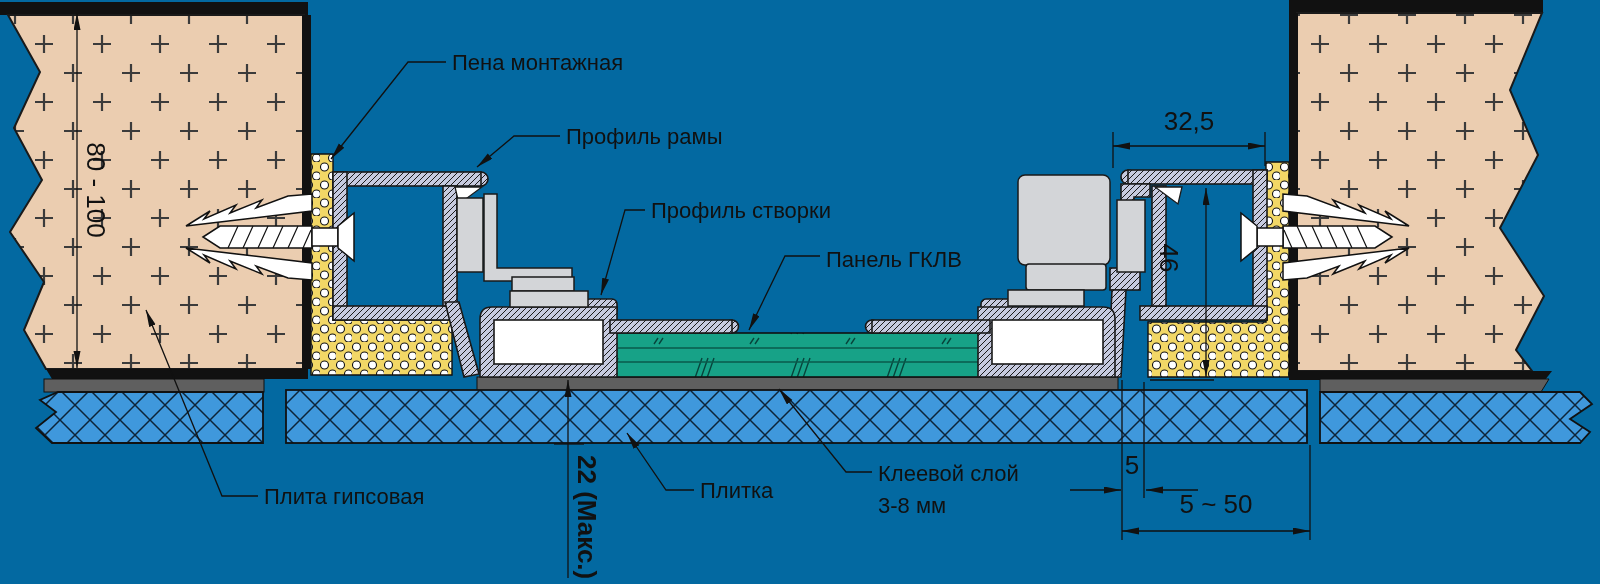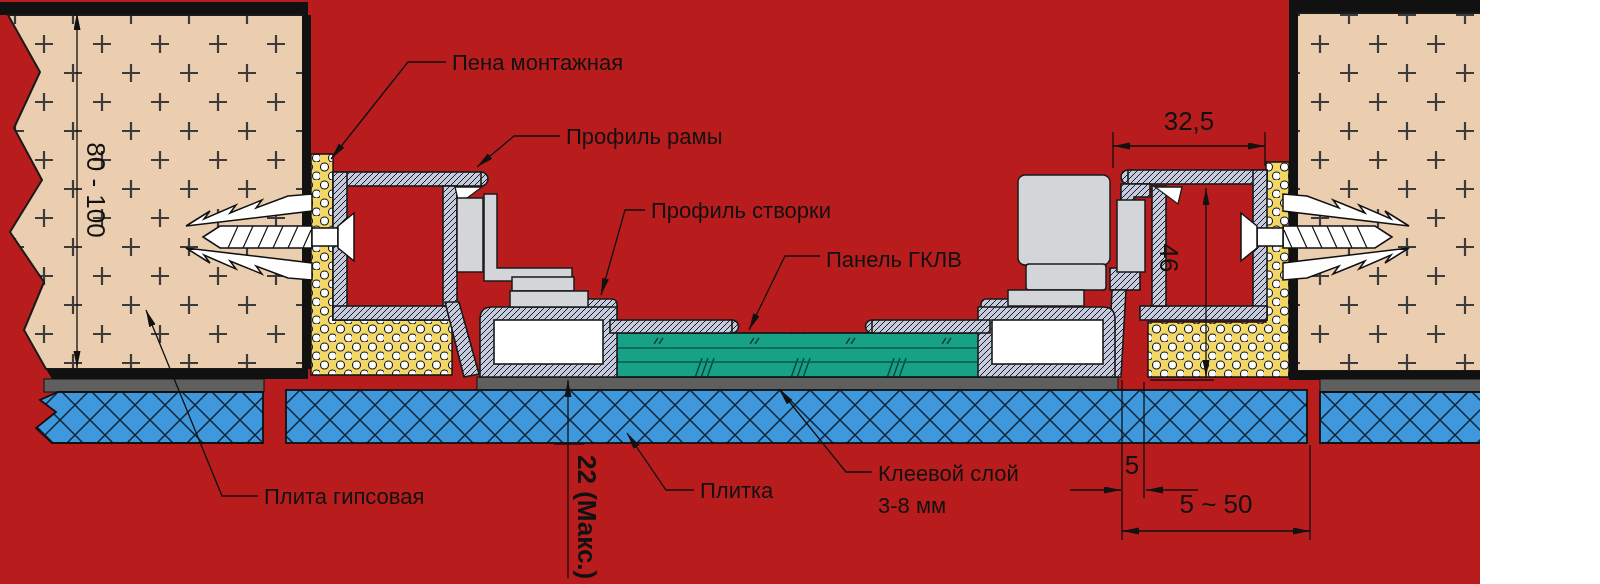--- a/index.html
+++ b/index.html
@@ -1,16 +1,16 @@
 <!DOCTYPE html>
 <html><head>
 <meta charset="utf-8">
 <style>
   html,body{margin:0;padding:0;background:#fff;}
-  .stage{position:relative;width:1480px;height:584px;background:#b91c1c;overflow:hidden;}
+  .stage{position:relative;width:1600px;height:584px;background:#0369a1;overflow:hidden;}
   svg{display:block;}
   text{font-family:"Liberation Sans","DejaVu Sans",sans-serif;fill:#111;}
   .lbl{font-size:22px;}
   .dim{font-size:26px;}
   .dimb{font-size:26px;font-weight:bold;}
 </style>
 </head>
 <body>
 
 <div class="stage">

